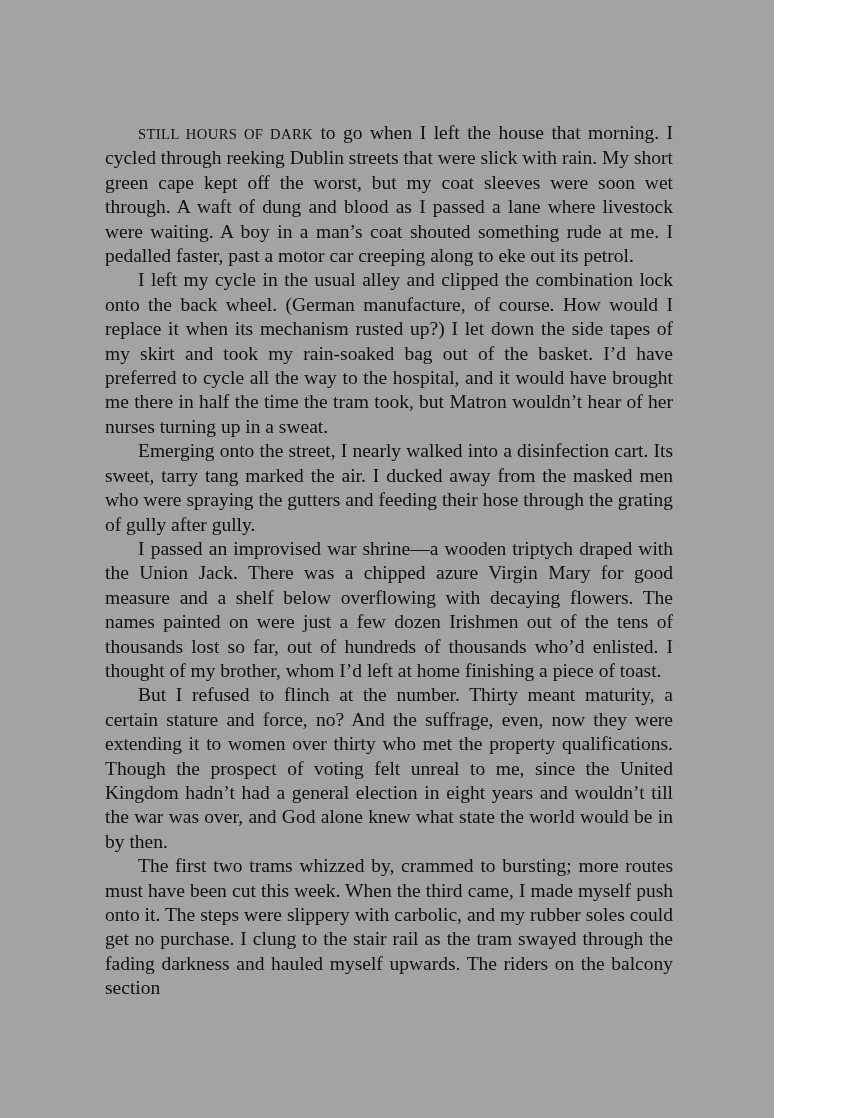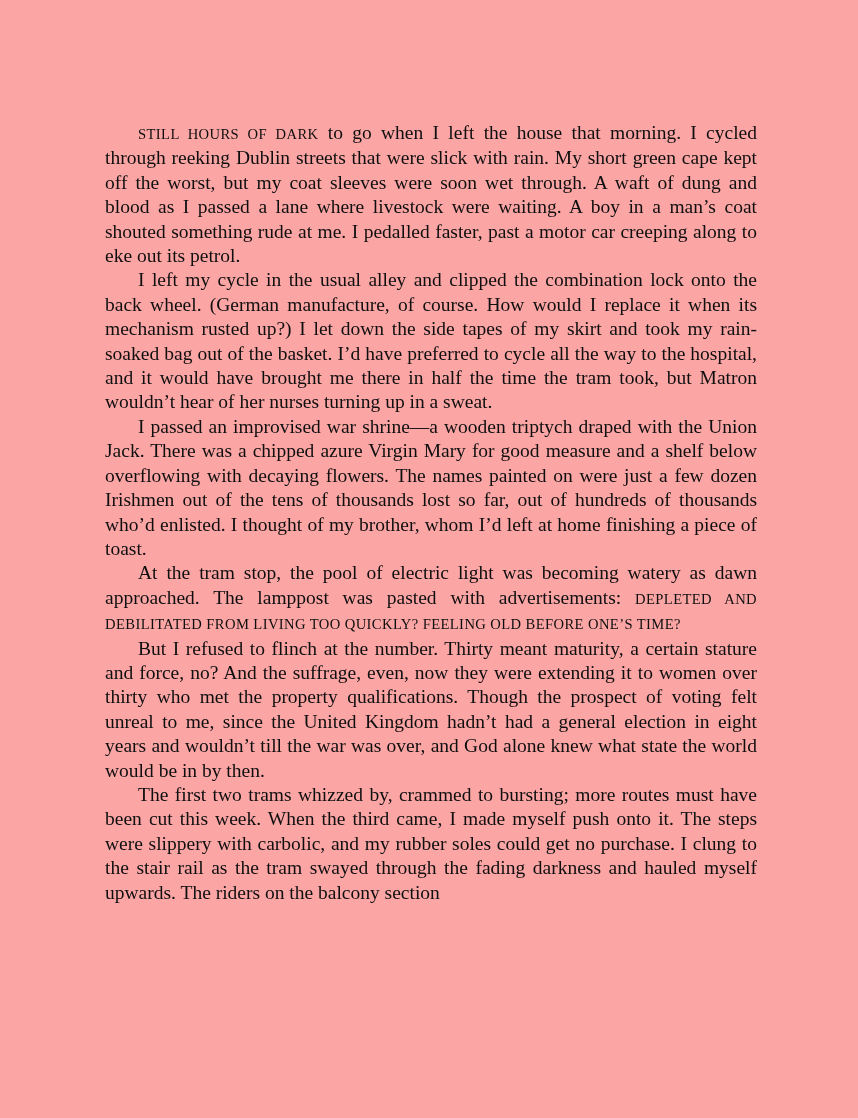--- a/index.html
+++ b/index.html
@@ -2,23 +2,23 @@
 <html><head>
 <meta charset="utf-8">
 <style>
   html, body {
     margin: 0;
     padding: 0;
     background: #ffffff;
   }
   .page {
     position: relative;
-    width: 858px;
+    width: 774px;
     height: 1118px;
-    background: #fca5a5;
+    background: #a3a3a3;
     box-sizing: border-box;
     padding: 121px 101px 0 105px;
     overflow: hidden;
   }
   .page p {
     margin: 0;
     font-family: "Liberation Serif", serif;
     font-size: 19.5px;
     line-height: 24.4px;
     color: #0f0f0f;
@@ -32,23 +32,23 @@
 </style>
 </head>
 <body>
 
 <div class="page">
 
   <p><span class="sc">STILL HOURS OF DARK</span><span> to go when I left the house that morning. I cycled through reeking Dublin streets that were slick with rain. My short green cape kept off the worst, but my coat sleeves were soon wet through. A waft of dung and blood as I passed a lane where livestock were waiting. A boy in a man’s coat shouted something rude at me. I pedalled faster, past a motor car creeping along to eke out its petrol.</span></p>
 
   <p>I left my cycle in the usual alley and clipped the combination lock onto the back wheel. (German manufacture, of course. How would I replace it when its mechanism rusted up?) I let down the side tapes of my skirt and took my rain-soaked bag out of the basket. I’d have preferred to cycle all the way to the hospital, and it would have brought me there in half the time the tram took, but Matron wouldn’t hear of her nurses turning up in a sweat.</p>
 
+  <p>Emerging onto the street, I nearly walked into a disinfection cart. Its sweet, tarry tang marked the air. I ducked away from the masked men who were spraying the gutters and feeding their hose through the grating of gully after gully.</p>
 
   <p>I passed an improvised war shrine—a wooden triptych draped with the Union Jack. There was a chipped azure Virgin Mary for good measure and a shelf below overflowing with decaying flowers. The names painted on were just a few dozen Irishmen out of the tens of thousands lost so far, out of hundreds of thousands who’d enlisted. I thought of my brother, whom I’d left at home finishing a piece of toast.</p>
 
-  <p><span>At the tram stop, the pool of electric light was becoming watery as dawn approached. The lamppost was pasted with advertisements:</span> <span class="sc">DEPLETED AND DEBILITATED FROM LIVING TOO QUICKLY? FEELING OLD BEFORE ONE’S TIME?</span></p>
 
 
   <p>But I refused to flinch at the number. Thirty meant maturity, a certain stature and force, no? And the suffrage, even, now they were extending it to women over thirty who met the property qualifications. Though the prospect of voting felt unreal to me, since the United Kingdom hadn’t had a general election in eight years and wouldn’t till the war was over, and God alone knew what state the world would be in by then.</p>
 
   <p>The first two trams whizzed by, crammed to bursting; more routes must have been cut this week. When the third came, I made myself push onto it. The steps were slippery with carbolic, and my rubber soles could get no purchase. I clung to the stair rail as the tram swayed through the fading darkness and hauled myself upwards. The riders on the balcony section</p>
 
 </div>
 
 </body></html>

